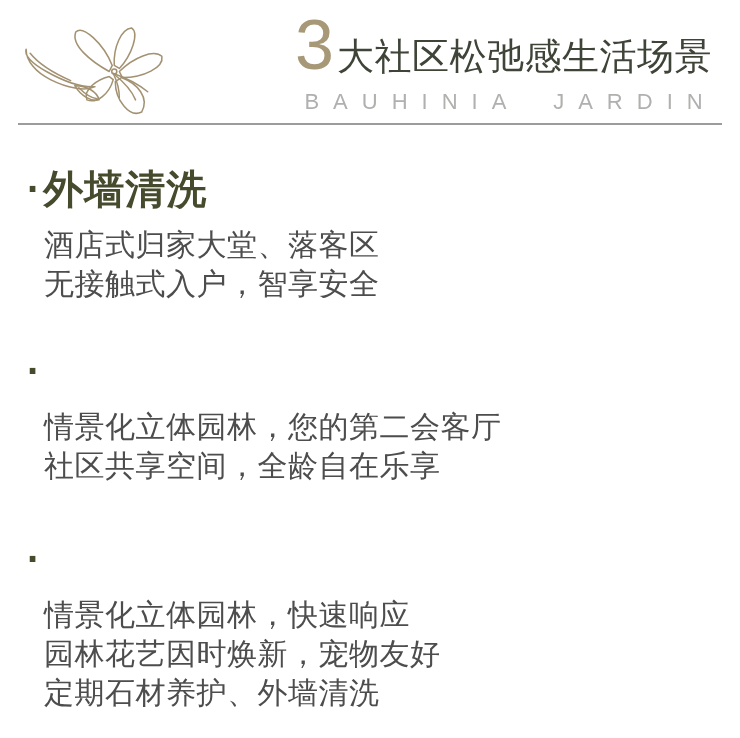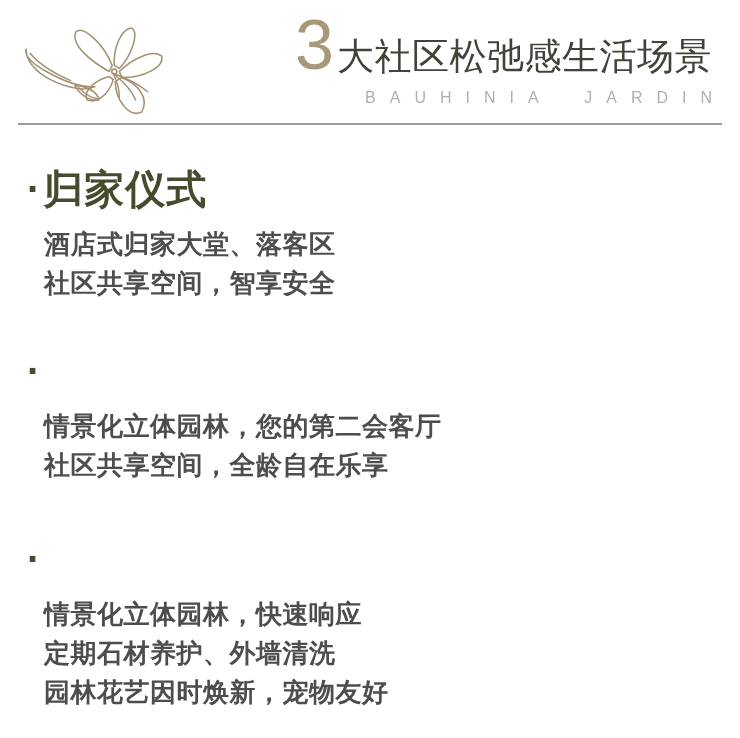--- a/index.html
+++ b/index.html
@@ -40,40 +40,41 @@
   .title-number{
     font-size:70px;font-weight:300;color:var(--accent-gold);
     letter-spacing:1px;margin-right:2px;
   }
   .title-text{
     font-size:37px;font-weight:500;color:var(--title-dark);
     letter-spacing:0.5px;
   }
   .subtitle{
     margin-top:9px;
-    font-size:16px;font-weight:400;color:var(--subtitle-gray);
+    font-size:22px;font-weight:400;color:var(--subtitle-gray);
     letter-spacing:14px;word-spacing:14px;margin-right:-14px;
     white-space:nowrap;
+    text-align:center;
   }
 
   
   .content{padding:0 0 0 27px;}
   .section{margin:0;}
   .section-1{margin-top:42px;}
   .section-2{margin-top:46px;}
   .section-3{margin-top:52px;}
   .section-heading{
     margin:0;display:flex;align-items:center;
     font-size:40px;line-height:44px;font-weight:700;
     color:var(--heading-olive);letter-spacing:1px;white-space:nowrap;
   }
   .bullet{font-weight:700;margin-right:2px;}
   .section-lines{margin:14px 0 0 17px;}
   .body-line{
-    margin:0;font-size:26px;line-height:39px;font-weight:700;
+    margin:0;font-size:30px;line-height:39px;font-weight:400;
     color:var(--body-gray);letter-spacing:0.5px;white-space:nowrap;
   }
 </style>
 </head>
 <body>
 
 <div class="page">
 
   <header class="header">
     <div class="logo">
@@ -106,43 +107,43 @@
       </div>
       <div class="subtitle">BAUHINIA JARDIN</div>
     </div>
   </header>
 
   <main class="content">
 
     <section class="section section-1">
       <h2 class="section-heading">
         <span class="bullet">·</span>
-        <span>归家仪式</span>
+        <span>外墙清洗</span>
       </h2>
       <div class="section-lines">
         <p class="body-line">酒店式归家大堂、落客区</p>
-        <p class="body-line">社区共享空间，智享安全</p>
+        <p class="body-line">无接触式入户，智享安全</p>
       </div>
     </section>
 
     <section class="section section-2">
       <h2 class="section-heading">
         <span class="bullet">·</span>
       </h2>
       <div class="section-lines">
         <p class="body-line">情景化立体园林，您的第二会客厅</p>
         <p class="body-line">社区共享空间，全龄自在乐享</p>
       </div>
     </section>
 
     <section class="section section-3">
       <h2 class="section-heading">
         <span class="bullet">·</span>
       </h2>
       <div class="section-lines">
         <p class="body-line">情景化立体园林，快速响应</p>
+        <p class="body-line">园林花艺因时焕新，宠物友好</p>
         <p class="body-line">定期石材养护、外墙清洗</p>
-        <p class="body-line">园林花艺因时焕新，宠物友好</p>
       </div>
     </section>
 
   </main>
 </div>
 
 </body></html>

